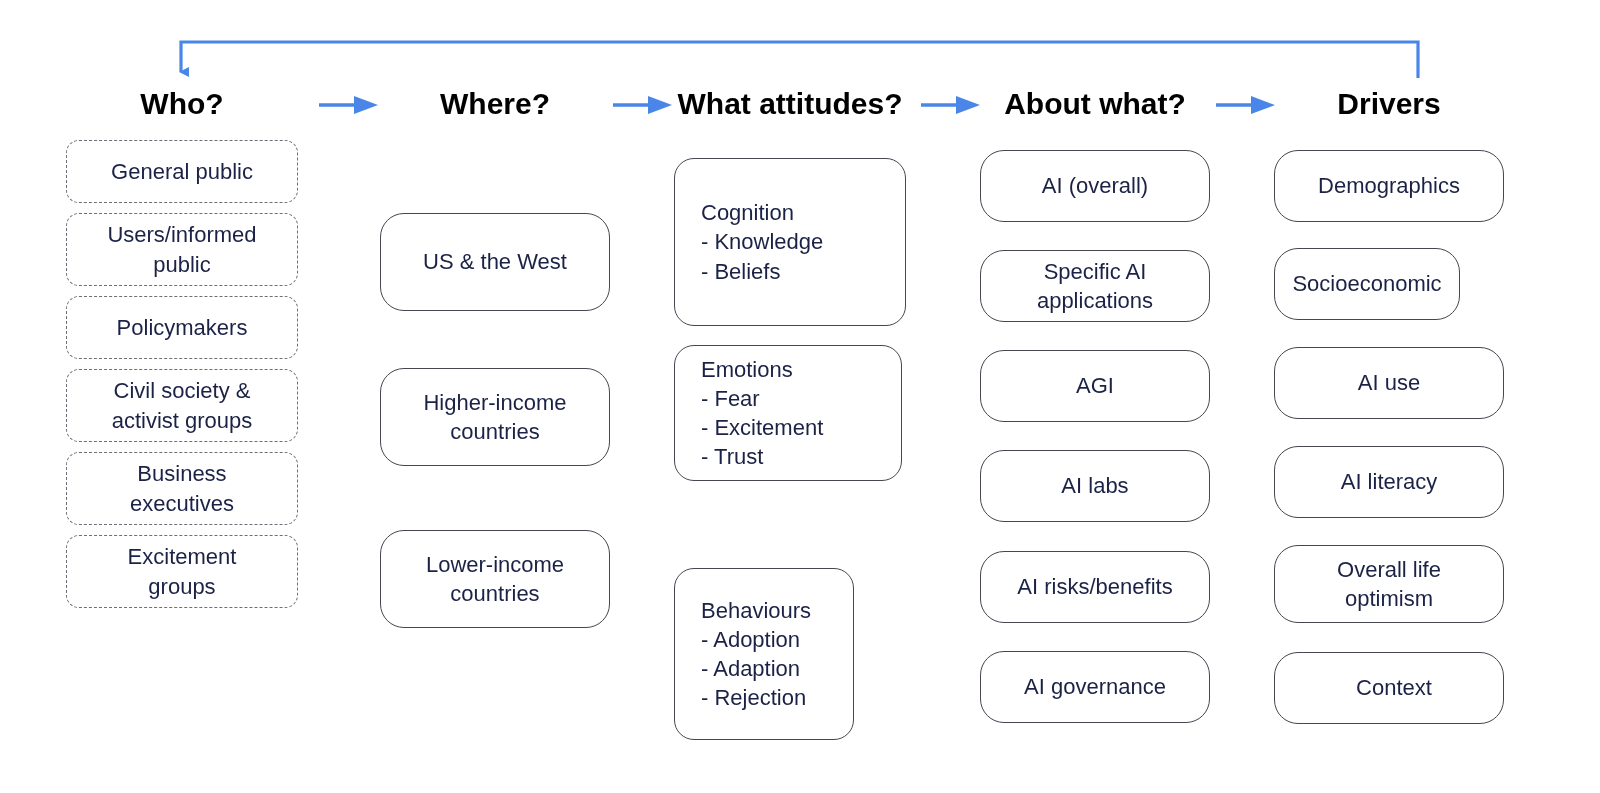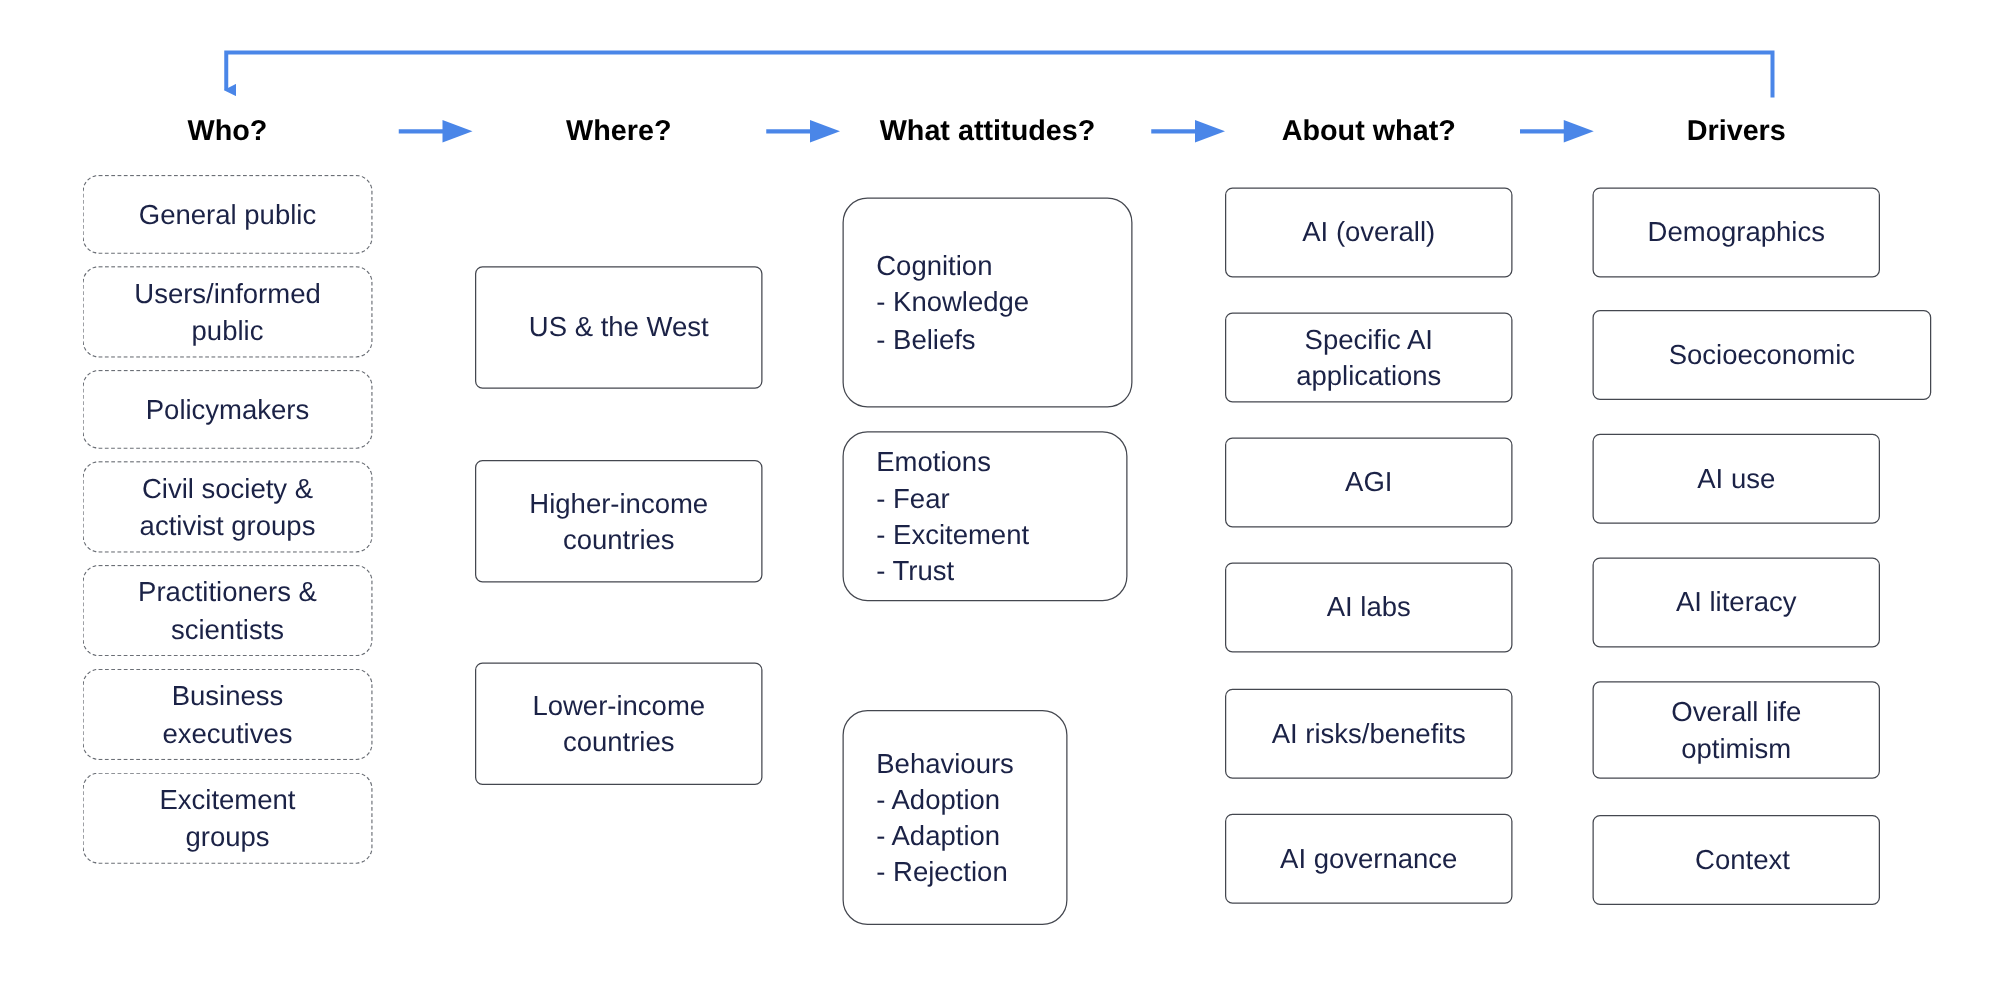--- a/index.html
+++ b/index.html
@@ -29,21 +29,21 @@
     pointer-events: none;
   }
 
   
   .col-header {
     position: absolute;
     top: 88px;
     height: 32px;
     line-height: 32px;
     text-align: center;
-    font-size: 23px;
+    font-size: 30px;
     font-weight: bold;
     color: #000000;
     white-space: nowrap;
   }
 
   .flow-arrow {
     position: absolute;
     top: 92px;
     width: 62px;
     height: 26px;
@@ -51,21 +51,21 @@
 
   
   .column {
     position: absolute;
     top: 140px;
   }
 
   .node {
     box-sizing: border-box;
     background: #ffffff;
-    border-radius: 6px;
+    border-radius: 24px;
     display: flex;
     align-items: center;
     justify-content: center;
     text-align: center;
     color: #1b2246;
     font-size: 22px;
     line-height: 1.32;
     padding: 6px 10px;
   }
   .node.solid {
@@ -156,24 +156,20 @@
 public</span>
     </div>
     <div class="node dashed" style="height:63px;">
       <span class="lines">Policymakers</span>
     </div>
     <div class="node dashed" style="height:73px;">
       <span class="lines">Civil society &amp;
 activist groups</span>
     </div>
     <div class="node dashed" style="height:73px;">
-      <span class="lines">Practitioners &amp;
-scientists</span>
-    </div>
-    <div class="node dashed" style="height:73px;">
       <span class="lines">Business
 executives</span>
     </div>
     <div class="node dashed" style="height:73px;">
       <span class="lines">Excitement
 groups</span>
     </div>
   </div>
 
   <div class="column" id="col-where">
@@ -229,21 +225,21 @@
     </div>
     <div class="node solid abs-node" style="top:511px; left:0; width:230px; height:72px;">
       <span class="lines">AI governance</span>
     </div>
   </div>
 
   <div class="column" id="col-drivers">
     <div class="node solid abs-node" style="top:10px; left:0; width:230px; height:72px;">
       <span class="lines">Demographics</span>
     </div>
-    <div class="node solid abs-node" style="top:108px; left:0; width:271px; height:72px;">
+    <div class="node solid abs-node" style="top:108px; left:0; width:186px; height:72px;">
       <span class="lines">Socioeconomic</span>
     </div>
     <div class="node solid abs-node" style="top:207px; left:0; width:230px; height:72px;">
       <span class="lines">AI use</span>
     </div>
     <div class="node solid abs-node" style="top:306px; left:0; width:230px; height:72px;">
       <span class="lines">AI literacy</span>
     </div>
     <div class="node solid abs-node" style="top:405px; left:0; width:230px; height:78px;">
       <span class="lines">Overall life

